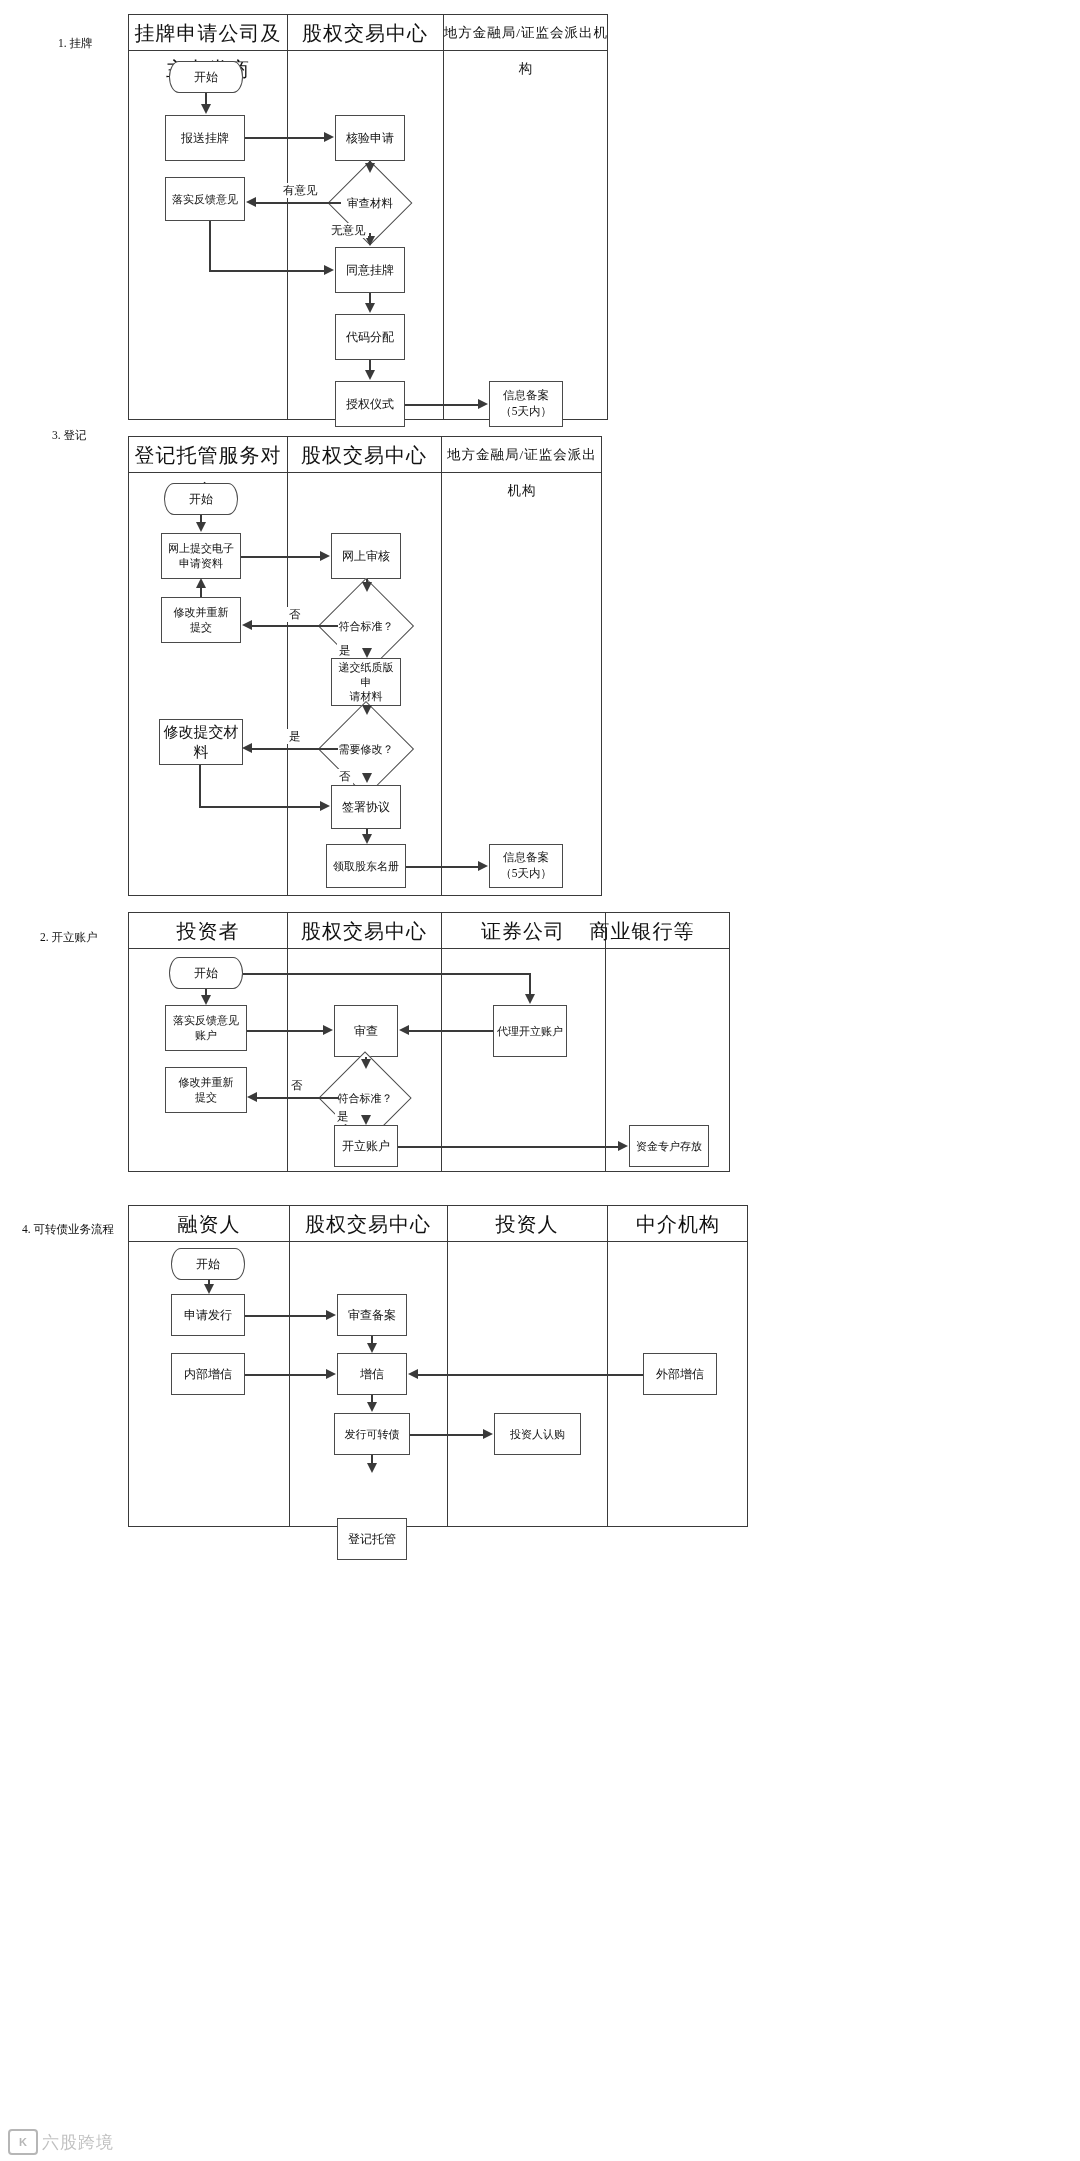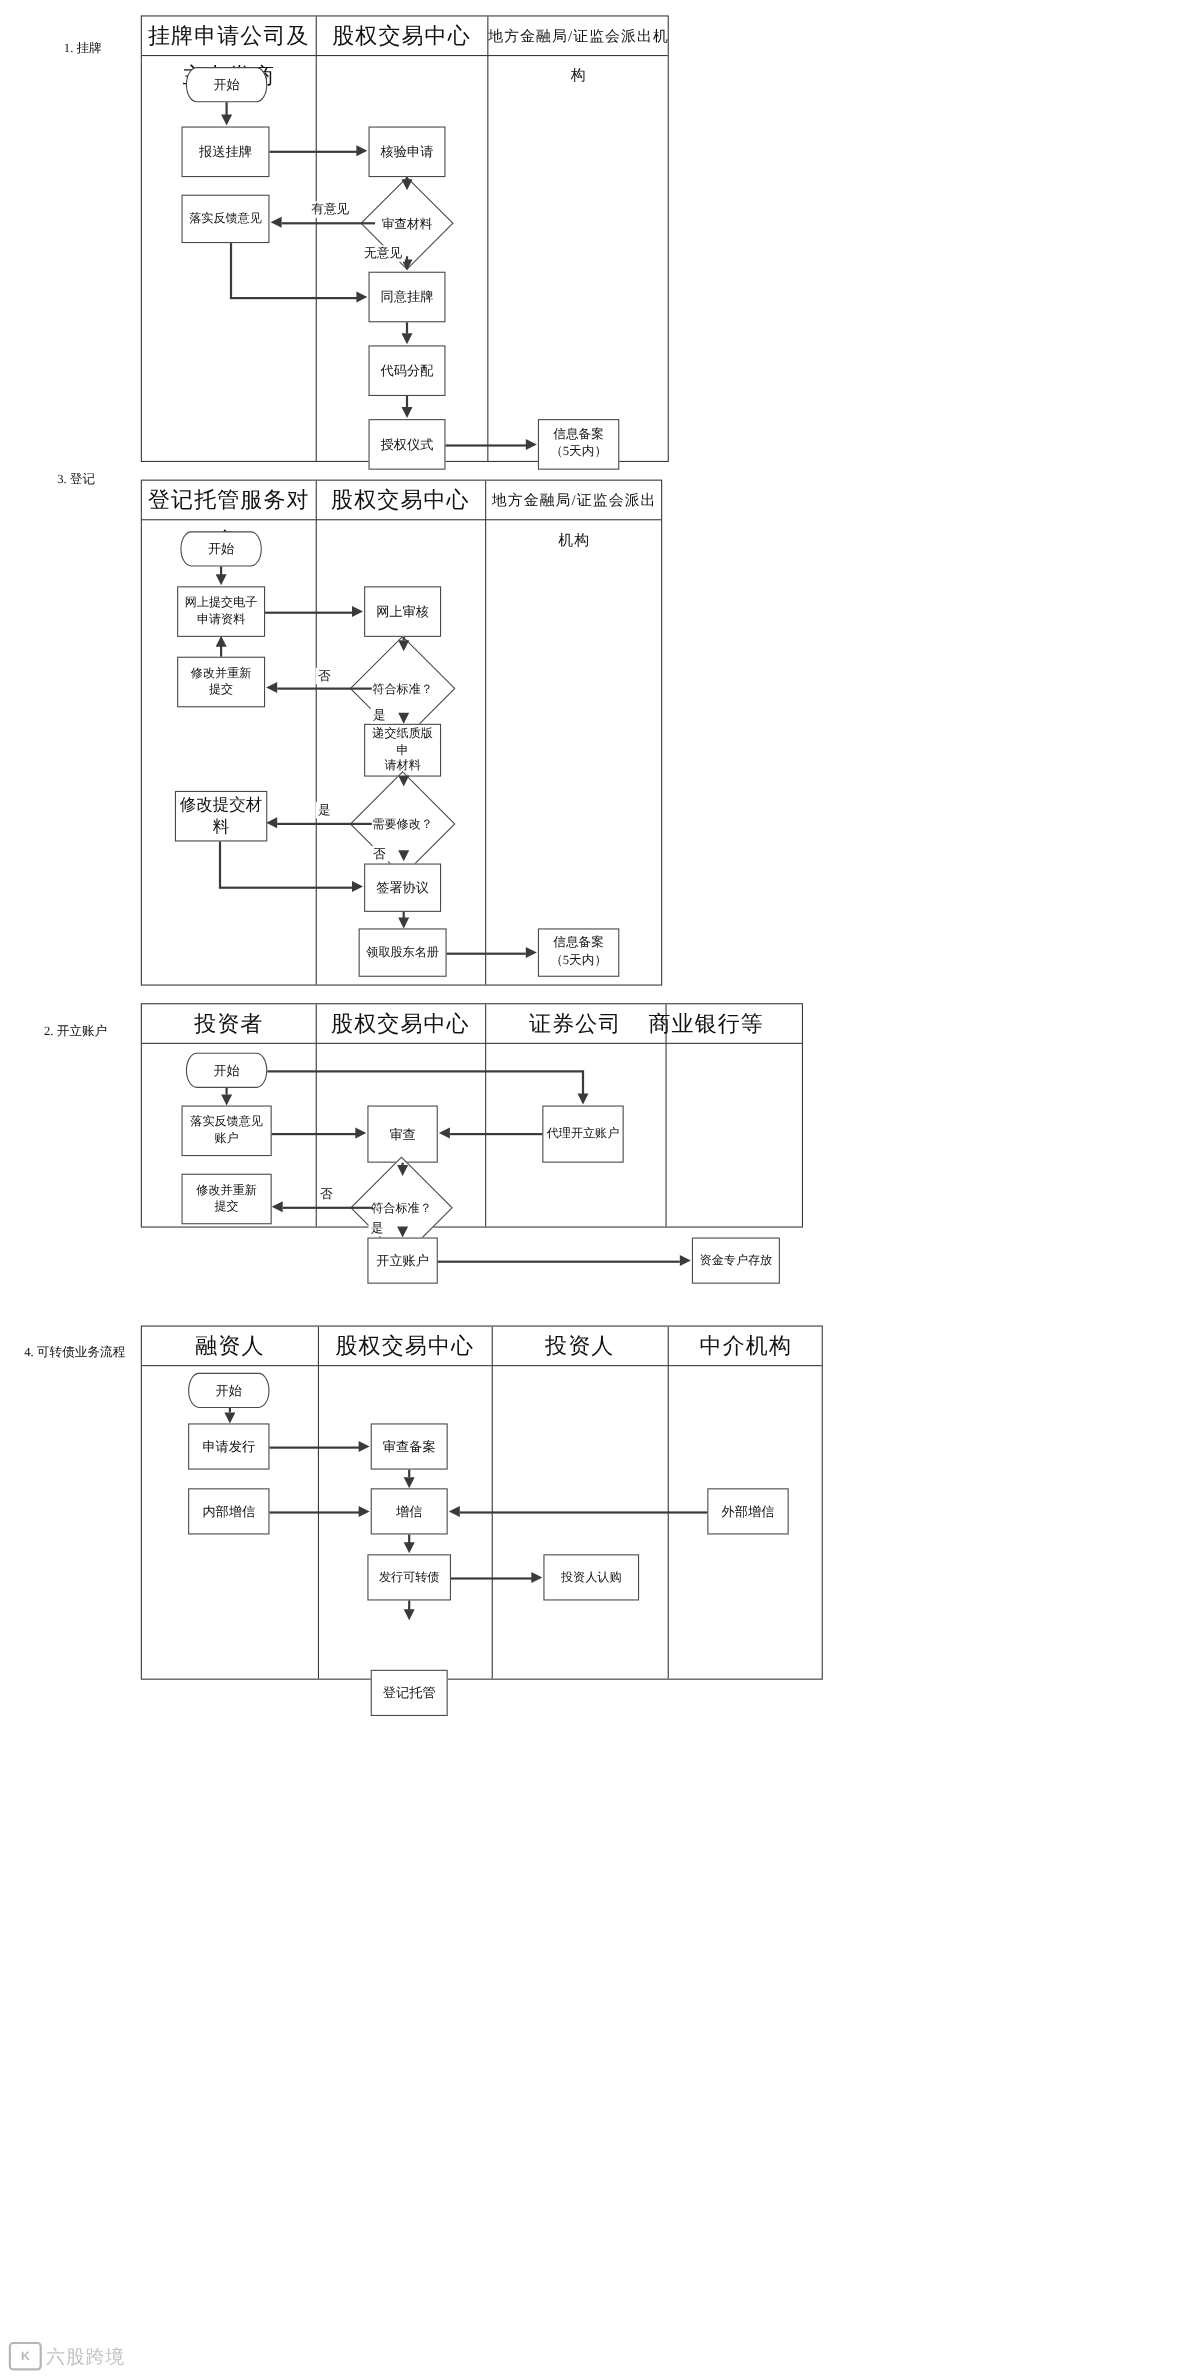--- a/index.html
+++ b/index.html
@@ -199,21 +199,21 @@
 
     <div class="ln lnv" style="left:237px;top:392px;height:6px;"></div>
     <div class="arw d" style="left:232.5px;top:397px;"></div>
 
     <div class="ln lnh" style="left:277px;top:429px;width:72px;"></div>
     <div class="arw r" style="left:349px;top:424px;"></div>
   </div>
 
   <div class="section-label" style="left:40px;top:930px;">2. 开立账户</div>
 
-  <div class="panel" style="left:128px;top:912px;width:602px;height:204px;">
+  <div class="panel" style="left:128px;top:912px;width:602px;height:260px;">
     <div class="panel-head"></div>
     <div class="lane-div" style="left:158px;"></div>
     <div class="lane-div" style="left:312px;"></div>
     <div class="lane-div" style="left:476px;"></div>
     <div class="lane-title" style="left:0px;width:158px;">投资者</div>
     <div class="lane-title" style="left:158px;width:154px;">股权交易中心</div>
     <div class="lane-title" style="left:312px;width:164px;">证券公司</div>
     <div class="lane-title" style="left:450px;width:126px;">商业银行等</div>
 
     <div class="node term" style="left:40px;top:44px;width:74px;height:32px;">开始</div>

